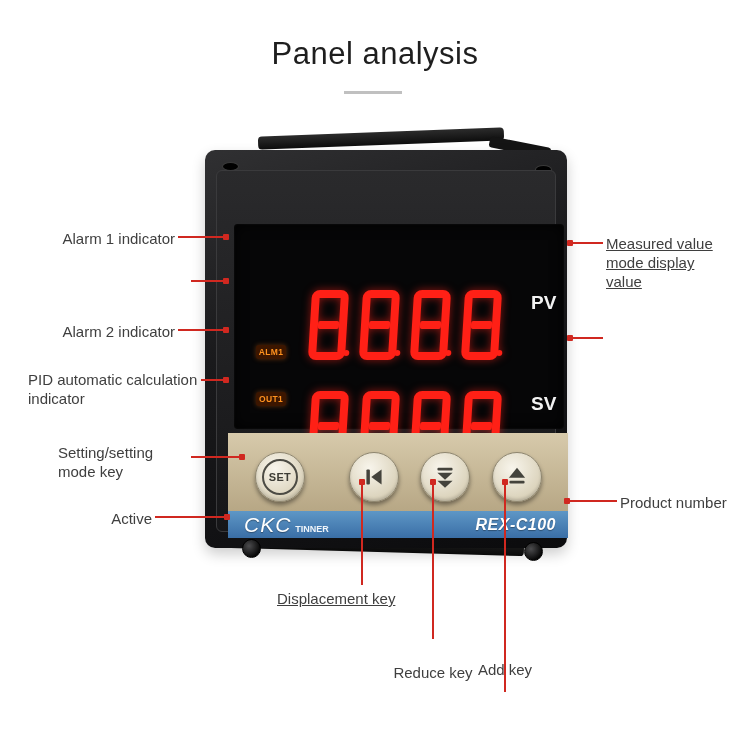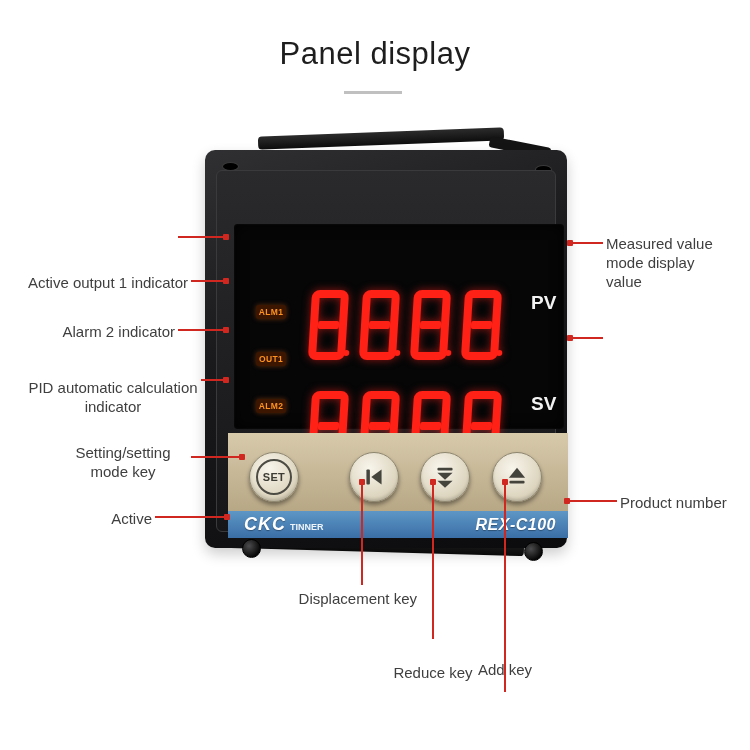--- a/index.html
+++ b/index.html
@@ -51,21 +51,21 @@
   }
   .display {
     position:absolute; left:17px; top:53px; width:330px; height:205px;
     background:#060607; border-radius:4px;
     box-shadow:inset 0 0 14px #000, inset 0 0 2px #2e2e2e;
   }
   .badge {
     position:absolute; left:22px; width:30px; height:14px; border-radius:3px;
     background:#3c1600; color:var(--indicator,#ff921e);
     font-size:8.5px; font-weight:bold; text-align:center; line-height:14px;
-    letter-spacing:.3px; box-shadow:0 0 5px rgba(255,120,20,.35);
+    letter-spacing:.3px; box-shadow:0 0 5px rgba(255,120,20,.35);margin-top:40px;
   }
   .badge.b0 { top:81px; } .badge.b1 { top:128px; }
   .badge.b2 { top:175px; } .badge.b3 { top:222px; }
 
   .digits { position:absolute; display:flex;
     filter:drop-shadow(0 0 4px rgba(255,35,25,.55)); }
   .digits.pv { left:76px; top:66px; }
   .digits.sv { left:76px; top:167px; }
   .seg-digit {
     position:relative; width:37px; height:70px; margin-right:14px;
@@ -87,37 +87,37 @@
     position:absolute; left:11px; top:262px; width:340px; height:78px;
     background:linear-gradient(var(--strip-tan,#d7caab),#b7a785);
   }
   .key {
     position:absolute; top:281px; width:50px; height:50px; border-radius:50%;
     background:radial-gradient(circle at 40% 32%, #f8f5ec, #dcd4bd 68%, #c3b99f);
     border:1px solid #8e8670;
     box-shadow:0 3px 4px rgba(0,0,0,.4), inset 0 -2px 3px rgba(0,0,0,.15);
     display:flex; align-items:center; justify-content:center;
   }
-  .key.k-set { left:32px; } .key.k-disp { left:132px; }
+  .key.k-set { left:38px; } .key.k-disp { left:132px; }
   .key.k-red { left:203px; } .key.k-add { left:275px; }
   .set-ring {
     width:36px; height:36px; border:2px solid #4c4b44; border-radius:50%;
     display:flex; align-items:center; justify-content:center;
     font-size:11px; font-weight:bold; color:#3d3c35; letter-spacing:.3px;
   }
   .key svg { width:26px; height:26px; fill:#44433c; }
 
   .blue-strip {
     position:absolute; left:11px; top:340px; width:340px; height:27px;
     background:linear-gradient(#5e97c6,var(--strip-blue,#3a6ea6));
     display:flex; justify-content:space-between; align-items:center;
     padding:0 12px 0 16px;
   }
   .brand-group { display:flex; align-items:baseline; }
-  .brand-ckc { font-size:18px; font-weight:bold; font-style:italic; color:#fff;
+  .brand-ckc { font-size:21px; font-weight:normal; font-style:italic; color:#fff;
     letter-spacing:1px; text-shadow:0 1px 1px rgba(0,0,0,.35); }
   .brand-tinner { font-size:9px; font-weight:bold; color:#eef4fa; margin-left:4px; }
   .model { font-size:16px; font-weight:bold; font-style:italic; color:#fff;
     letter-spacing:.5px; text-shadow:0 1px 1px rgba(0,0,0,.35); }
 
   .screw { position:absolute; width:19px; height:19px; border-radius:50%;
     background:radial-gradient(circle at 35% 35%, #4c4c4e, #070707 72%);
     border:1px solid #000; }
   .screw.left { left:25px; top:368px; } .screw.right { left:307px; top:371px; }
 
@@ -133,45 +133,45 @@
   .hline.dot-r::after { right:-2px; top:-2px; }
   .hline.dot-l::before { left:-2px; top:-2px; }
   .vline.dot-t::before { top:-2px; left:-2px; }
 
   .a1 { left:30px;  top:229px; width:145px; text-align:right; }
   .l1 { left:178px; top:236px; width:49px; }
   .a2 { left:8px;   top:273px; width:180px; text-align:right; }
   .l2 { left:191px; top:280px; width:36px; }
   .a3 { left:30px;  top:322px; width:145px; text-align:right; }
   .l3 { left:178px; top:329px; width:49px; }
-  .a4 { left:28px;  top:370px; width:170px; text-align:center;margin-top:8px; }
+  .a4 { left:28px;  top:370px; width:170px; text-align:left; }
   .l4 { left:201px; top:379px; width:26px; }
-  .a5 { left:58px;  top:443px; width:130px; text-align:center; }
+  .a5 { left:58px;  top:443px; width:130px; text-align:left; }
   .l5 { left:191px; top:456px; width:52px; }
   .a6 { left:100px; top:509px; width:52px;  text-align:right; }
   .l6 { left:155px; top:516px; width:73px; }
-  .a7 { left:606px; top:234px; width:122px; }
+  .a7 { left:606px; top:234px; width:122px;text-decoration:underline; }
   .l7 { left:569px; top:242px; width:34px; }
   .a8 { left:606px; top:329px; width:118px; }
   .l8 { left:569px; top:337px; width:34px; }
   .a9 { left:620px; top:493px; width:130px; }
   .l9 { left:566px; top:500px; width:51px; }
-  .a10 { left:277px; top:589px; width:140px; text-align:right; }
+  .a10 { left:277px; top:589px; width:140px; text-align:left;text-decoration:underline; }
   .l10 { left:361px; top:481px; height:104px; }
   .a11 { left:385px; top:643px; width:96px;  text-align:center;margin-top:20px; }
   .l11 { left:432px; top:481px; height:158px; }
   .a12 { left:467px; top:660px; width:76px;  text-align:center; }
   .l12 { left:504px; top:481px; height:211px; }
 </style>
 </head>
 <body>
 
 <div class="page">
 
-  <div class="title">Panel display</div>
+  <div class="title">Panel analysis</div>
   <div class="title-underline"></div>
 
   <div class="bracket top-bracket"></div>
   <div class="bracket top-bracket2"></div>
   <div class="bracket bottom-bracket"></div>
   <div class="bracket bottom-bracket2"></div>
 
   <div class="device">
     <div class="ear-hole left"></div>
     <div class="ear-hole right"></div>
@@ -247,23 +247,23 @@
           <span class="brand-tinner">TINNER</span>
         </span>
         <span class="model">REX-C100</span>
       </div>
 
       <div class="screw left"></div>
       <div class="screw right"></div>
     </div>
   </div>
 
+  <div class="ann a1">Alarm 1 indicator</div>
   <div class="hline l1 dot-r"></div>
 
-  <div class="ann a2">Active output 1 indicator</div>
   <div class="hline l2 dot-r"></div>
 
   <div class="ann a3">Alarm 2 indicator</div>
   <div class="hline l3 dot-r"></div>
 
   <div class="ann a4">PID automatic calculation indicator</div>
   <div class="hline l4 dot-r"></div>
 
   <div class="ann a5">Setting/setting mode key</div>
   <div class="hline l5 dot-r"></div>

